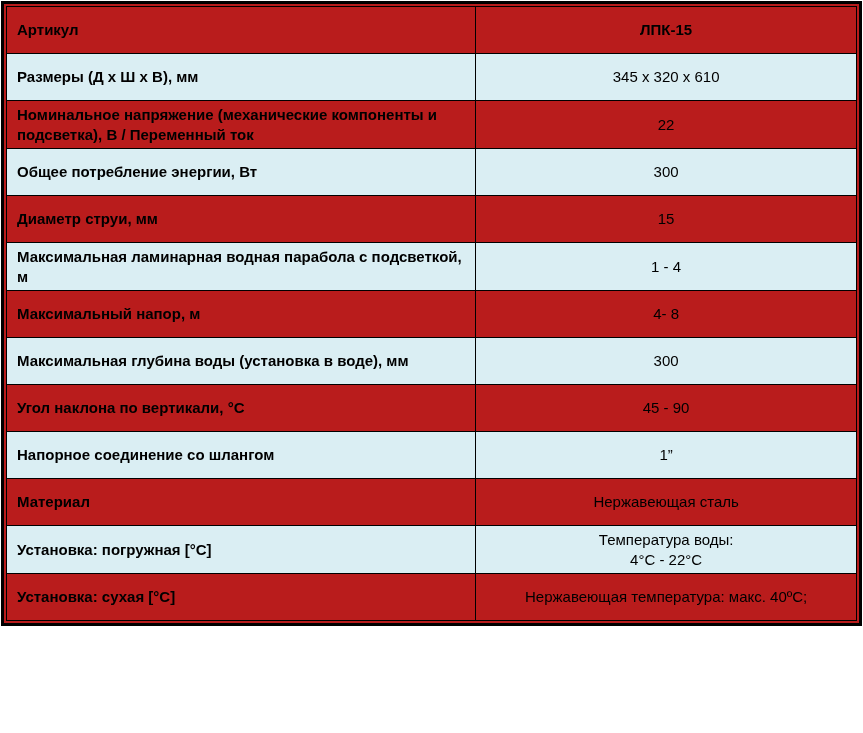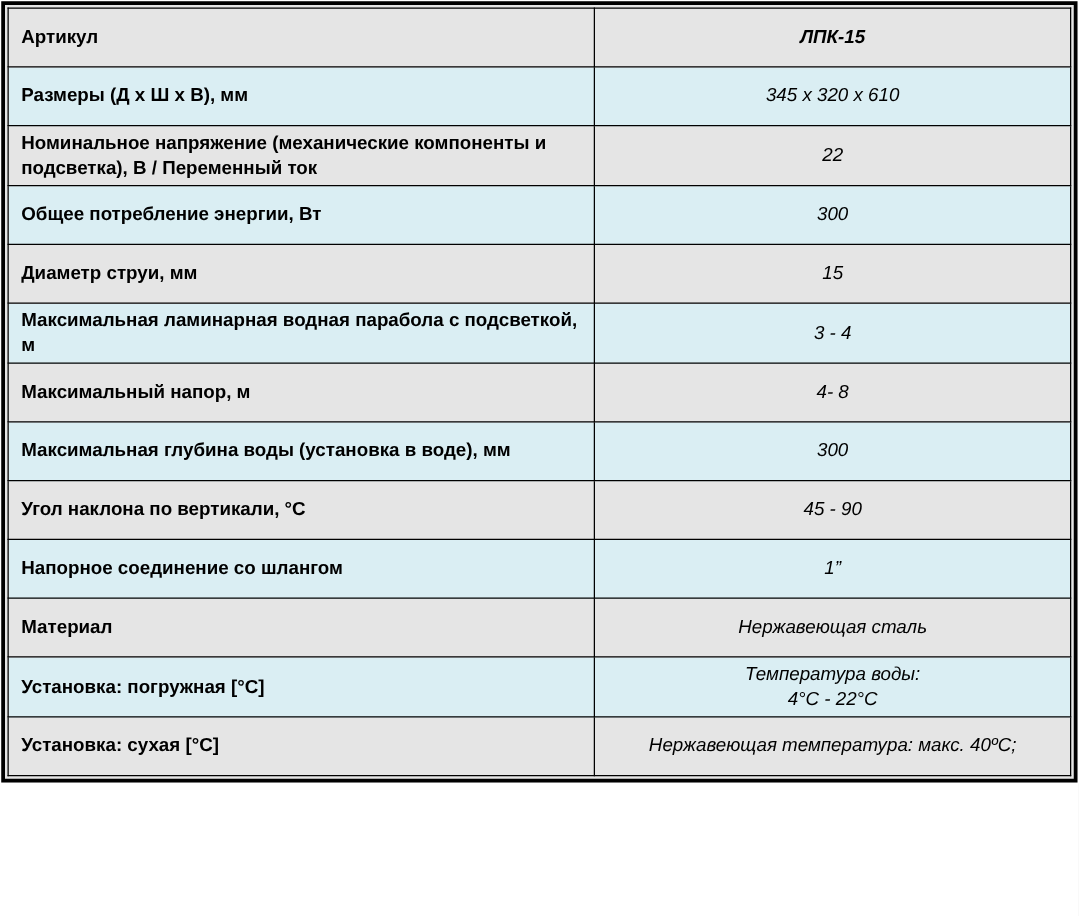--- a/index.html
+++ b/index.html
@@ -7,21 +7,21 @@
     padding: 0;
     background: #ffffff;
     font-family: "Liberation Sans", sans-serif;
   }
   .frame {
     box-sizing: border-box;
     width: 861px;
     margin: 1px;
     border: 3px solid #000000;
     padding: 2px;
-    background: #e5e5e5;
+    background: #b91c1c;
   }
   table.spec-table {
     border-collapse: collapse;
     width: 100%;
     table-layout: fixed;
   }
   table.spec-table tr {
     height: 47px;
   }
   table.spec-table td {
@@ -34,21 +34,20 @@
   td.label {
     width: 52.5%;
     font-weight: bold;
     text-align: left;
     padding: 4px 12px 4px 10px;
   }
   td.value {
     text-align: center;
     padding: 4px 8px;
     white-space: pre-line;
-    font-style: italic;
   }
   td.value.bold {
     font-weight: bold;
   }
   table.spec-table tr:nth-child(even) td {
     background: #daeef3;
   }
 </style>
 </head>
 <body>
@@ -71,21 +70,21 @@
       <tr>
         <td class="label">Общее потребление энергии, Вт</td>
         <td class="value">300</td>
       </tr>
       <tr>
         <td class="label">Диаметр струи, мм</td>
         <td class="value">15</td>
       </tr>
       <tr>
         <td class="label">Максимальная ламинарная водная парабола с подсветкой, м</td>
-        <td class="value">3 - 4</td>
+        <td class="value">1 - 4</td>
       </tr>
       <tr>
         <td class="label">Максимальный напор, м</td>
         <td class="value">4- 8</td>
       </tr>
       <tr>
         <td class="label">Максимальная глубина воды (установка в воде), мм</td>
         <td class="value">300</td>
       </tr>
       <tr>

